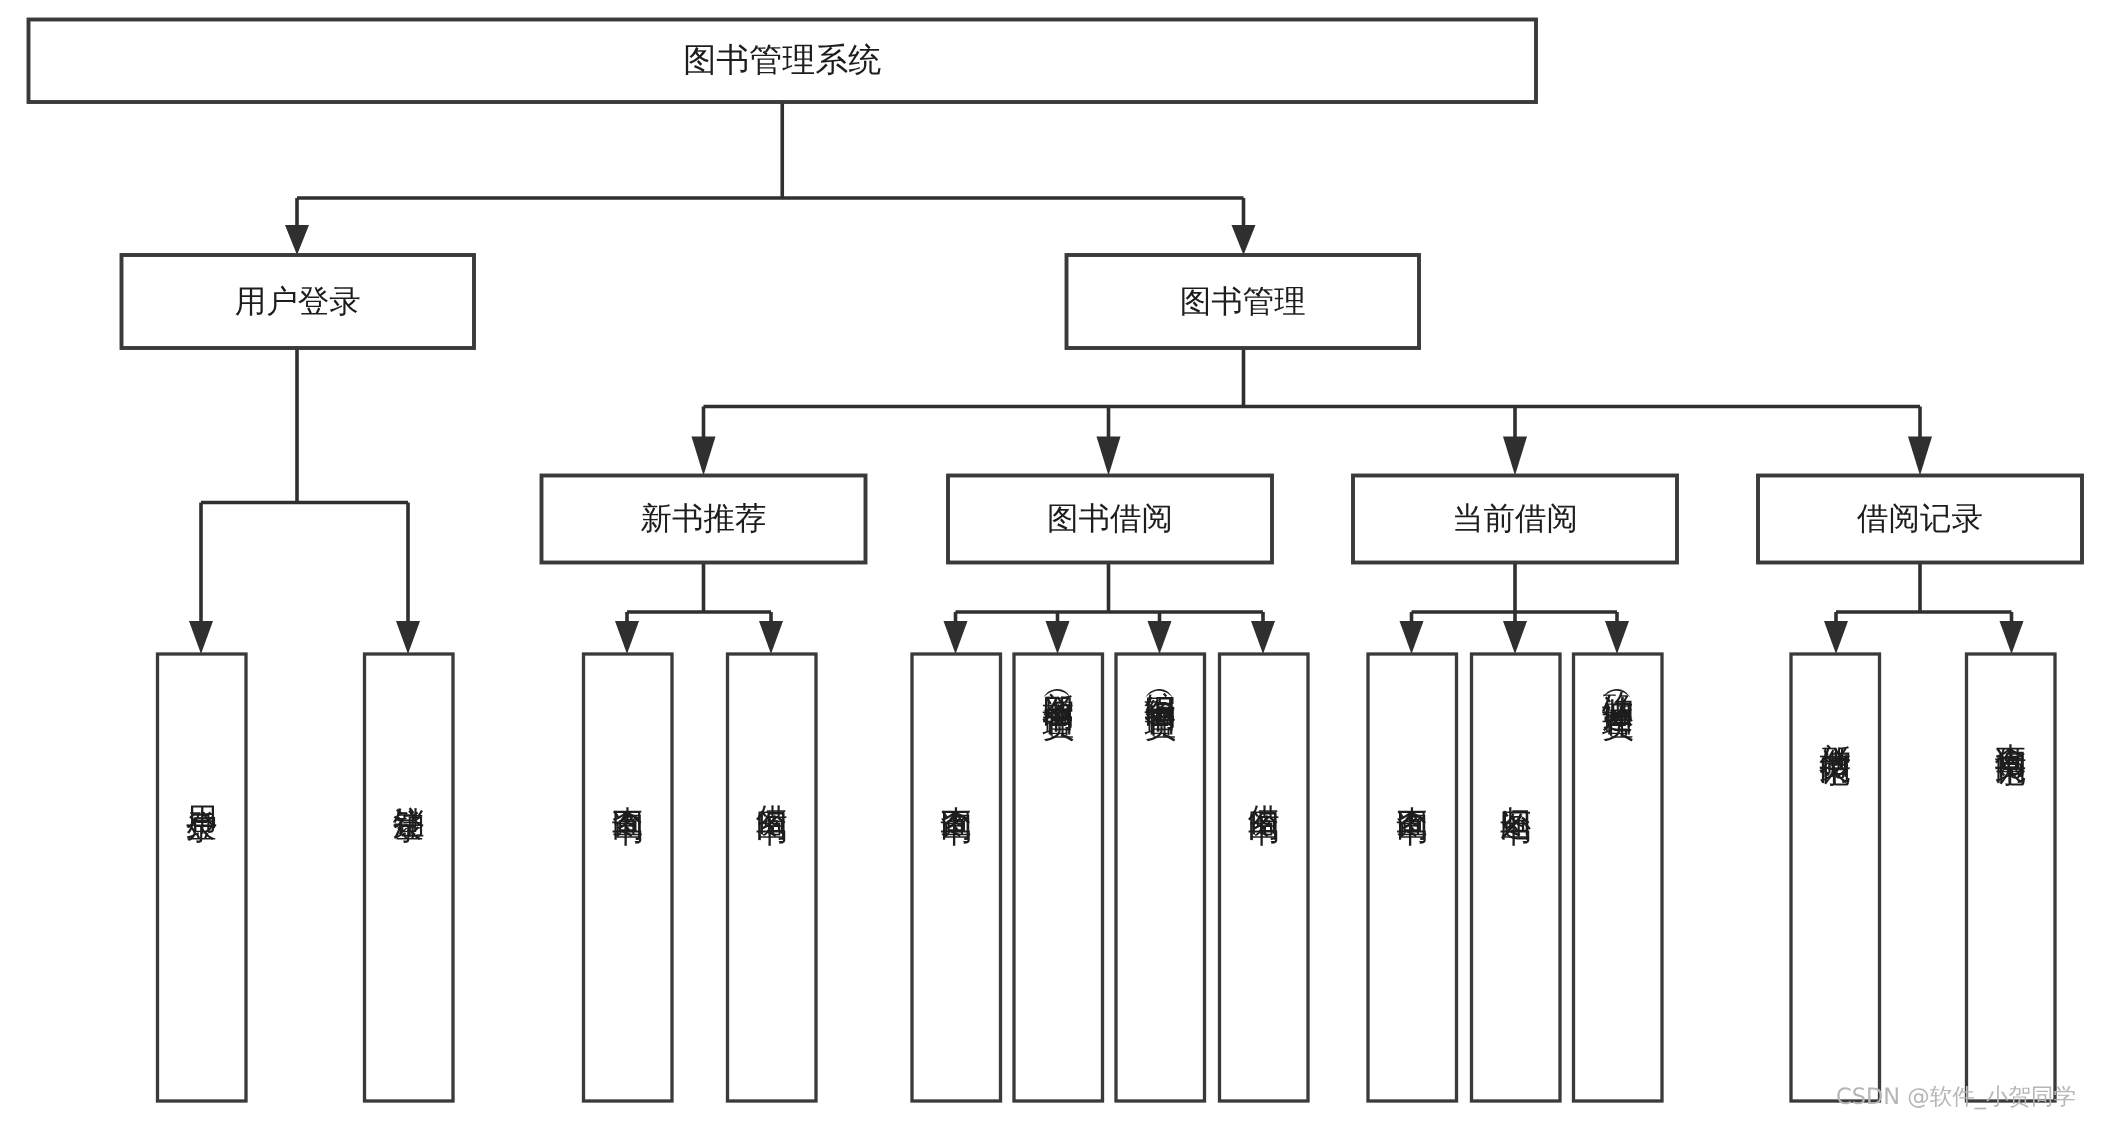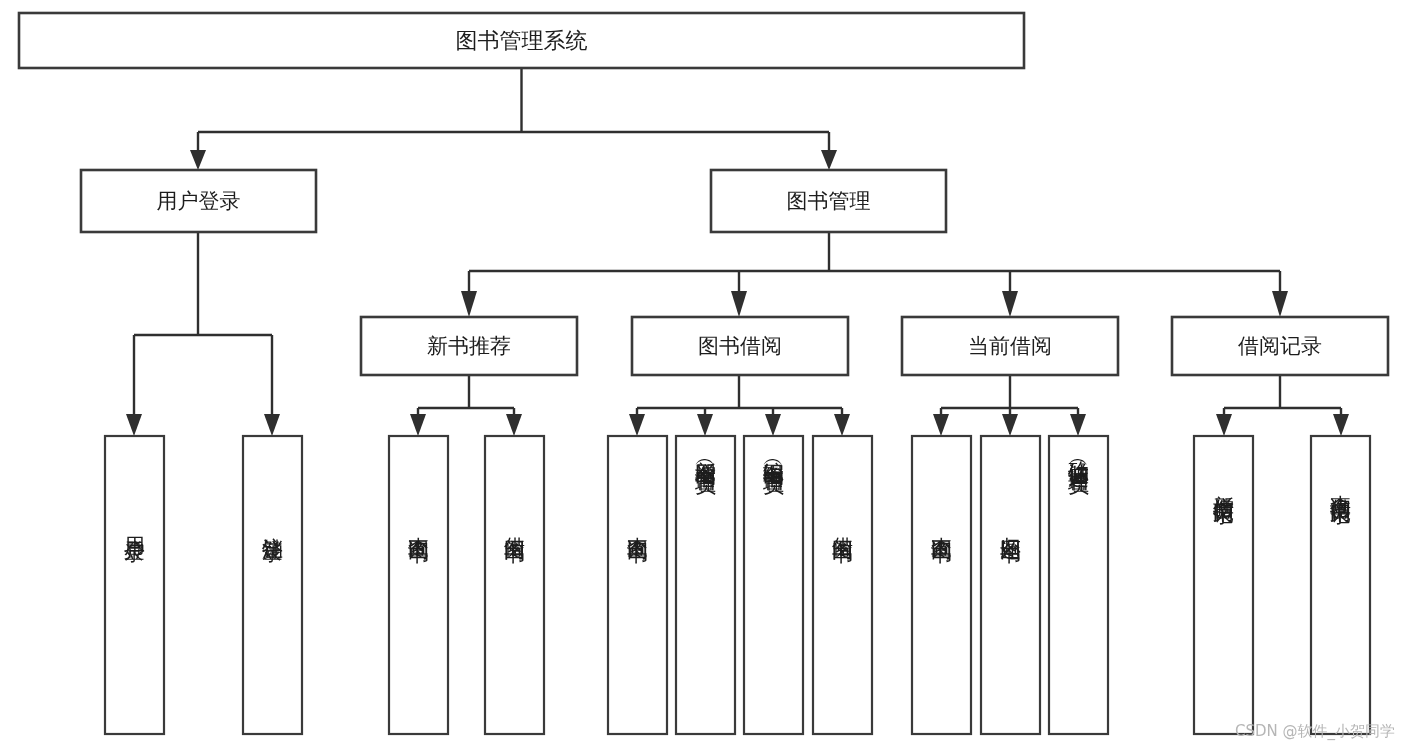--- a/index.html
+++ b/index.html
@@ -75,21 +75,21 @@
     text-orientation: upright;
     font-family: "DejaVu Sans", "Liberation Sans", sans-serif;
     font-size: 21px;
     line-height: 1.05;
     color: #1d1d1d;
     letter-spacing: 2px;
     white-space: nowrap;
   }
   .watermark {
     position: absolute;
-    right: 10px;
+    right: 21px;
     bottom: 6px;
     font-family: "DejaVu Sans", "Liberation Sans", sans-serif;
     font-size: 15px;
     color: #b6b6b6;
     white-space: nowrap;
     user-select: none;
   }
 </style>
 </head>
 <body>

